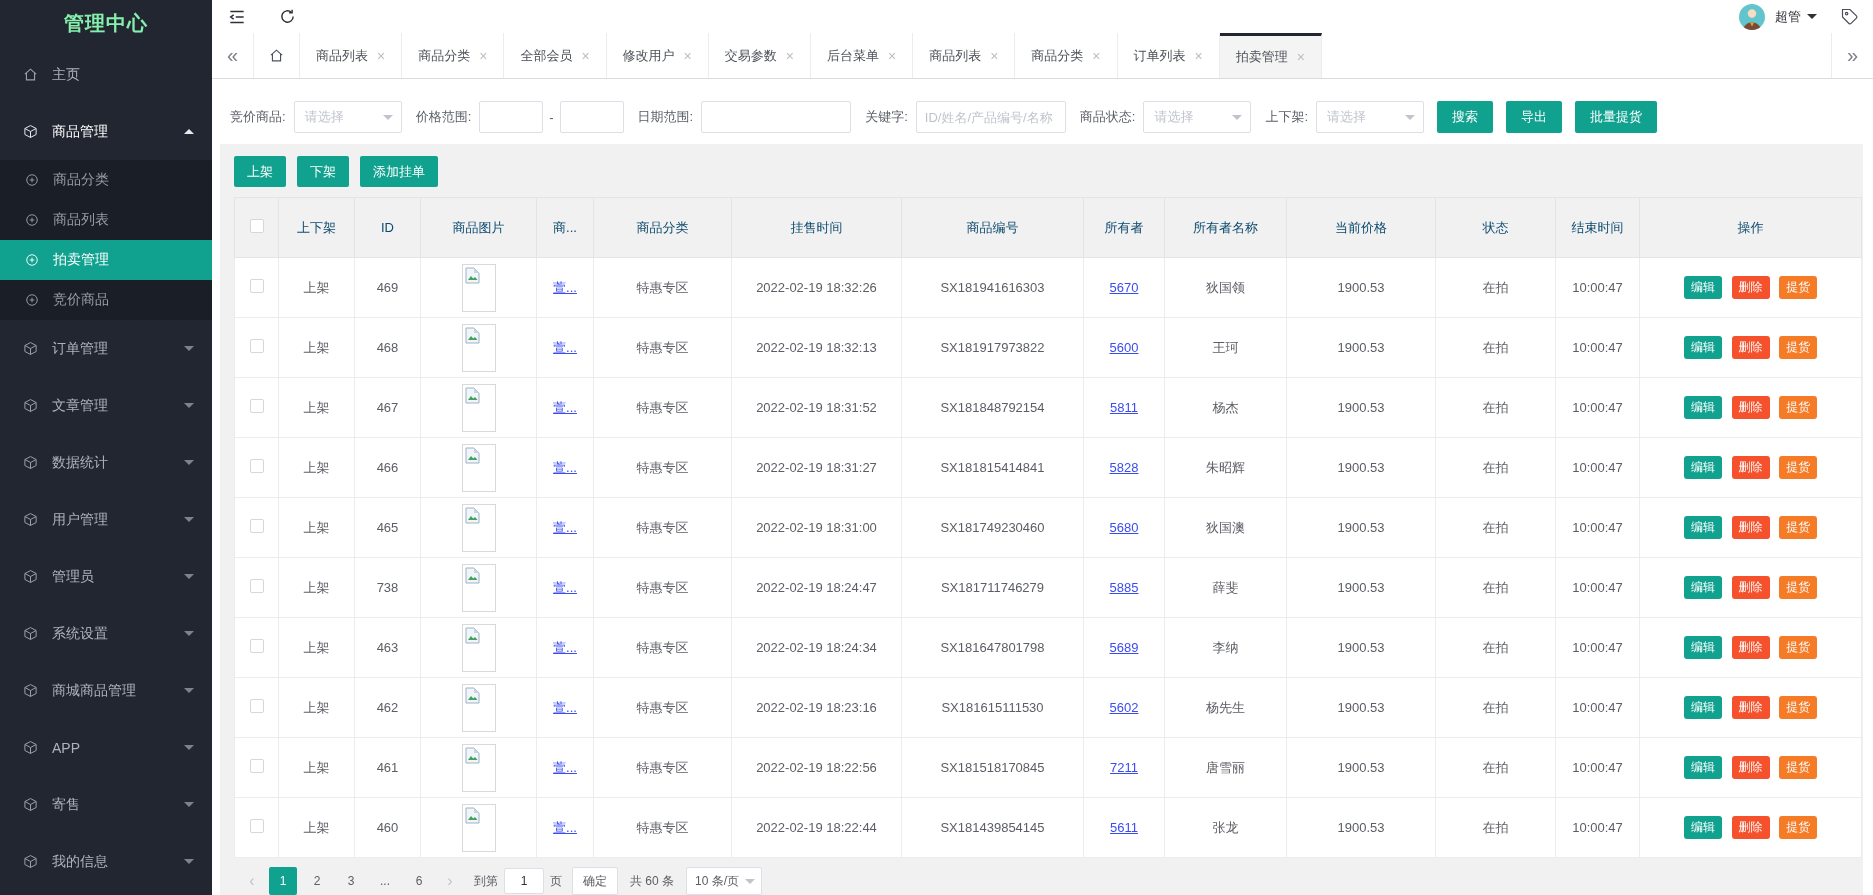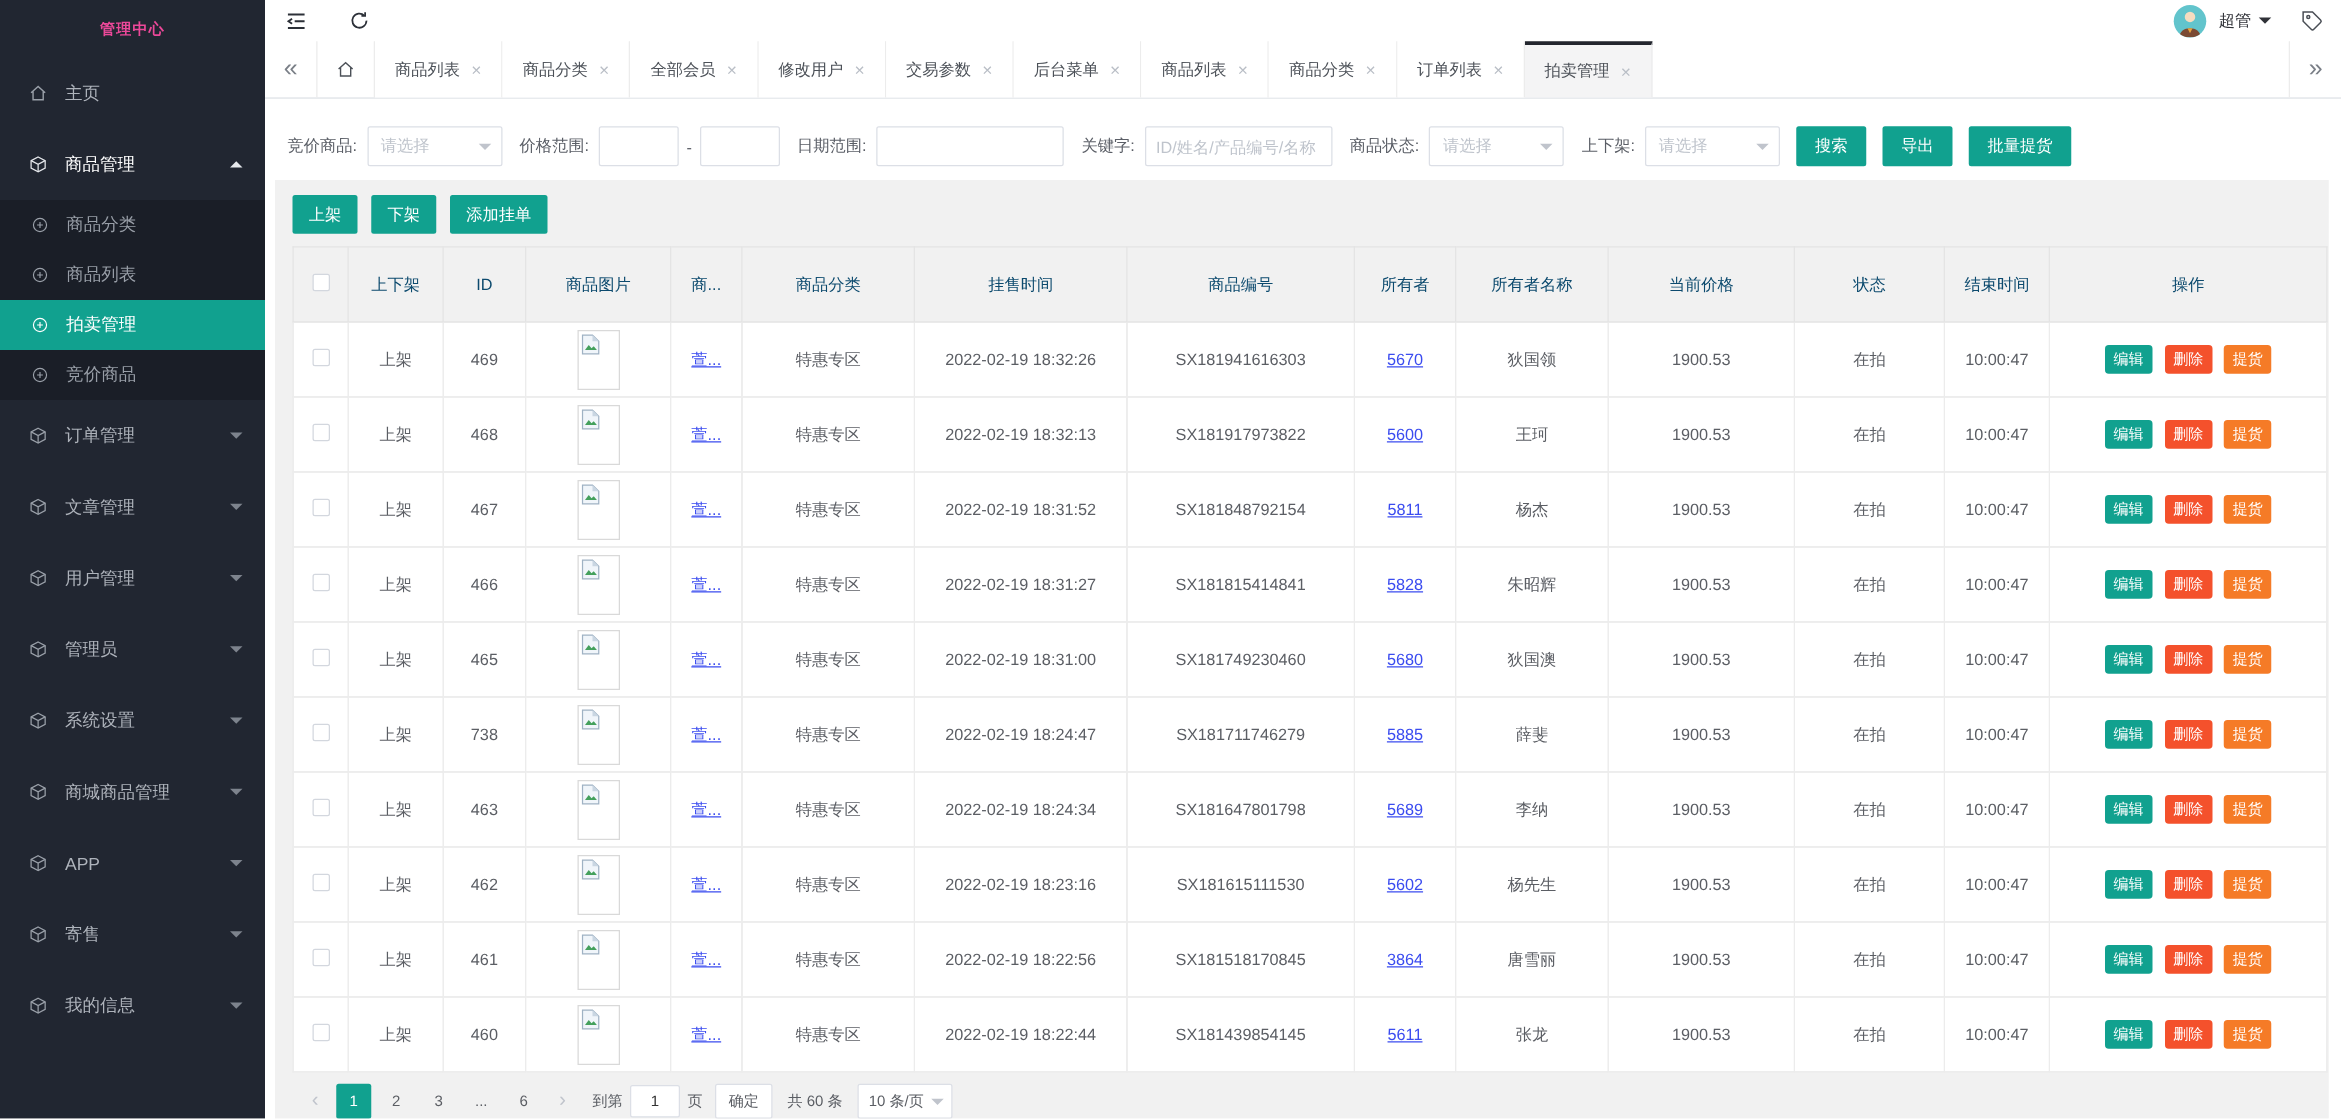--- a/index.html
+++ b/index.html
@@ -1,21 +1,21 @@
 <!DOCTYPE html>
 <html style="--accent: #11a18f; --danger: #f4512c; --warn: #f57b27; --link: #3b4cf0; --sidebar-bg: #212631; --submenu-bg: #1a1e27;"><head>
 <meta charset="utf-8">
 <style>
   html,body{margin:0;padding:0;background:#fff;}
   *{box-sizing:border-box;font-family:"Liberation Sans","DejaVu Sans",sans-serif;}
   .app{width:1873px;height:895px;overflow:hidden;display:flex;position:relative;background:#fff;}
 
   
   .sidebar{width:212px;flex:0 0 212px;background:var(--sidebar-bg);height:100%;color:#b6bac2;overflow:hidden;}
-  .side-title{height:46px;display:flex;align-items:center;justify-content:center;color:#ec4899;font-size:12px;font-weight:bold;letter-spacing:1px;}
+  .side-title{height:46px;display:flex;align-items:center;justify-content:center;color:#86efac;font-size:20px;font-weight:bold;letter-spacing:1px;}
   .side-item{height:57px;display:flex;align-items:center;padding:0 18px 0 22px;font-size:14px;color:#aeb3bb;cursor:pointer;position:relative;}
   .side-item .slabel{margin-left:14px;flex:1;}
   .side-item.parent{color:#fff;}
   .sicon{width:16px;height:16px;display:inline-flex;align-items:center;justify-content:center;color:#9aa0a9;}
   .parent .sicon{color:#e6e8ec;}
   .submenu{background:var(--submenu-bg);}
   .side-sub{height:40px;display:flex;align-items:center;padding:0 18px 0 24px;font-size:14px;color:#989ea7;cursor:pointer;}
   .side-sub .slabel{margin-left:13px;}
   .side-sub.active{background:var(--accent);color:#fff;}
   .side-sub.active .sicon{color:#fff;}
@@ -186,20 +186,30 @@
           <span class="sicon">
             <svg width="15" height="15" viewBox="0 0 24 24" fill="none" stroke="currentColor" stroke-width="1.6">
               <path d="M12 2.5 L21 7.2 V16.8 L12 21.5 L3 16.8 V7.2 Z"></path>
               <path d="M3 7.2 L12 12 L21 7.2 M12 12 V21.5"></path>
             </svg>
           </span>
           <span class="slabel">文章管理</span>
           <span class="chev down"></span>
         </div>
 
+        <div class="side-item">
+          <span class="sicon">
+            <svg width="15" height="15" viewBox="0 0 24 24" fill="none" stroke="currentColor" stroke-width="1.6">
+              <path d="M12 2.5 L21 7.2 V16.8 L12 21.5 L3 16.8 V7.2 Z"></path>
+              <path d="M3 7.2 L12 12 L21 7.2 M12 12 V21.5"></path>
+            </svg>
+          </span>
+          <span class="slabel">数据统计</span>
+          <span class="chev down"></span>
+        </div>
 
         <div class="side-item">
           <span class="sicon">
             <svg width="15" height="15" viewBox="0 0 24 24" fill="none" stroke="currentColor" stroke-width="1.6">
               <path d="M12 2.5 L21 7.2 V16.8 L12 21.5 L3 16.8 V7.2 Z"></path>
               <path d="M3 7.2 L12 12 L21 7.2 M12 12 V21.5"></path>
             </svg>
           </span>
           <span class="slabel">用户管理</span>
           <span class="chev down"></span>
@@ -692,21 +702,21 @@
                     <path d="M1 1h8l5 5v10H1z" fill="#f0f5fa" stroke="#9fb2c4" stroke-width="1"></path>
                     <path d="M9 1l5 5H9z" fill="#c9d6e2"></path>
                     <path d="M3 13l3-4 2.2 2.6L10 10l2.5 3z" fill="#44a05c"></path>
                   </svg>
                 </span>
               </td>
               <td><a class="link">萱...</a></td>
               <td>特惠专区</td>
               <td>2022-02-19 18:22:56</td>
               <td>SX181518170845</td>
-              <td><a class="link">3864</a></td>
+              <td><a class="link">7211</a></td>
               <td>唐雪丽</td>
               <td>1900.53</td>
               <td>在拍</td>
               <td>10:00:47</td>
               <td class="c-act">
                 <button class="abtn edit">编辑</button>
                 <button class="abtn del">删除</button>
                 <button class="abtn pick">提货</button>
               </td>
             </tr>

